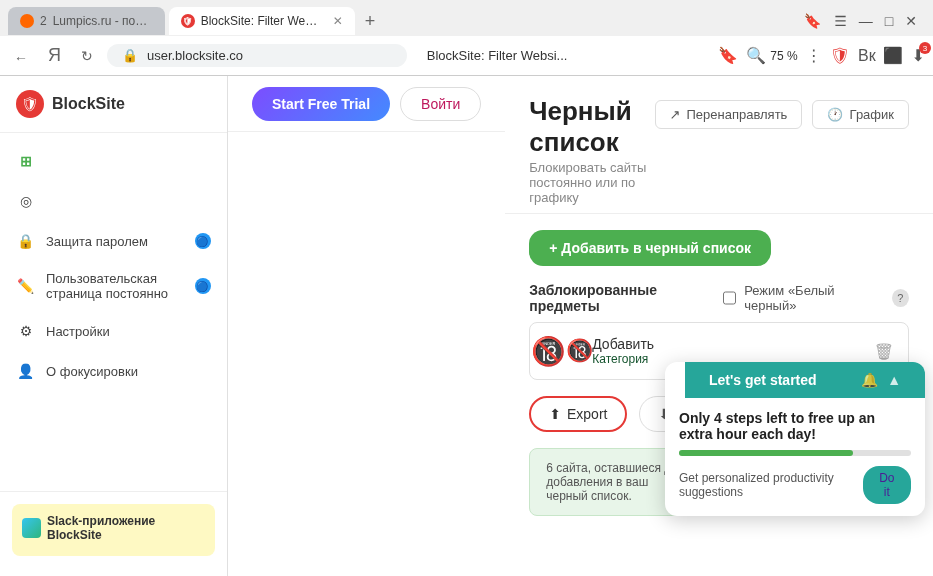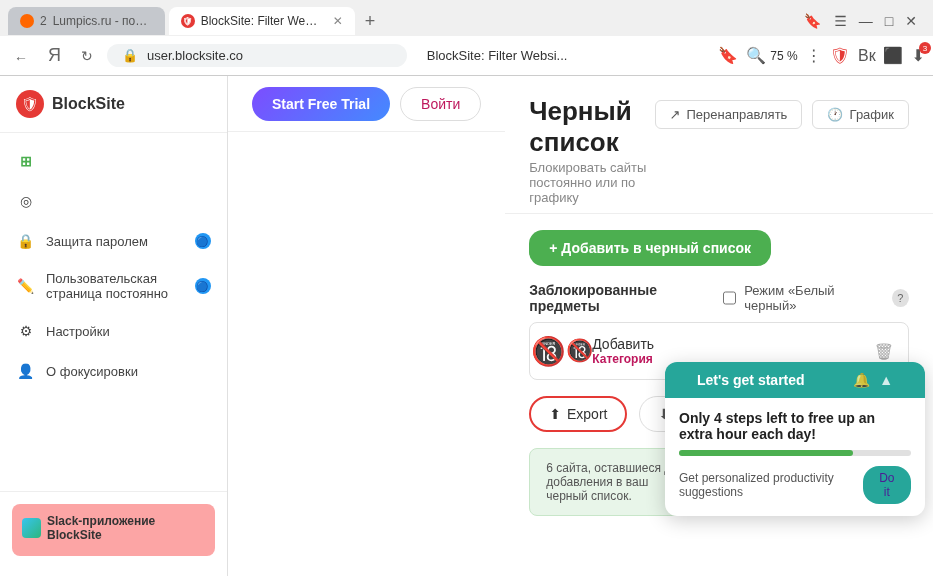--- a/index.html
+++ b/index.html
@@ -30,21 +30,21 @@
     .sidebar-brand { font-size: 16px; font-weight: 600; color: #333; }
 
     .sidebar-nav { flex: 1; overflow-y: auto; padding: 8px 0; }
     .sidebar-item { display: flex; align-items: center; gap: 10px; padding: 10px 16px; cursor: pointer; color: #444; font-size: 13px; }
     .sidebar-item.active { color: #4CAF50; font-weight: 600; }
     .sidebar-item-icon { width: 20px; height: 20px; display: flex; align-items: center; justify-content: center; font-size: 14px; flex-shrink: 0; }
     .sidebar-item-label { flex: 1; }
     .sidebar-item-badge { background: #2196F3; color: white; border-radius: 50%; width: 16px; height: 16px; font-size: 10px; display: flex; align-items: center; justify-content: center; }
 
     .sidebar-footer { padding: 12px; border-top: 1px solid #eee; }
-    .slack-promo { background: #fca5a5; border-radius: 8px; padding: 10px; font-size: 11px; color: #555; margin-bottom: 8px; }
+    .slack-promo { background: #fef9c3; border-radius: 8px; padding: 10px; font-size: 11px; color: #555; margin-bottom: 8px; }
     .slack-promo-header { display: flex; align-items: center; gap: 6px; margin-bottom: 4px; }
     .slack-icon { width: 20px; height: 20px; background: linear-gradient(135deg, #36c5f0, #2eb67d); border-radius: 4px; }
     .slack-promo-title { font-weight: 600; font-size: 12px; color: #333; }
     .slack-promo-text { font-size: 11px; color: #666; line-height: 1.4; }
     .go-unlimited-btn { background: #4CAF50; color: white; border: none; border-radius: 20px; padding: 8px 20px; font-size: 12px; font-weight: 700; cursor: pointer; width: 100%; letter-spacing: 1px; }
 
     
     .main-content { flex: 1; background: #fff; overflow-y: auto; position: relative; }
     .main-header { padding: 20px 24px 8px; border-bottom: 1px solid #eee; display: flex; align-items: flex-start; justify-content: flex-end; }
     .main-title-section { }
@@ -63,39 +63,39 @@
     .whitelist-section { display: flex; align-items: center; gap: 8px; }
     .whitelist-checkbox { width: 14px; height: 14px; border: 1px solid #aaa; }
     .whitelist-label { font-size: 13px; color: #555; }
     .help-icon { width: 18px; height: 18px; border-radius: 50%; background: #e0e0e0; display: flex; align-items: center; justify-content: center; font-size: 11px; color: #666; cursor: pointer; }
 
     .blocked-item { display: flex; align-items: center; gap: 12px; padding: 10px 14px; border: 1px solid #e0e0e0; border-radius: 8px; margin-bottom: 8px; }
     .blocked-icon { width: 36px; height: 36px; background: #e53935; border-radius: 50%; display: flex; align-items: center; justify-content: center; color: white; font-size: 16px; font-weight: 700; flex-shrink: 0; position: relative; }
     .blocked-icon::after { content: '🔞'; font-size: 22px; }
     .blocked-info { flex: 1; }
     .blocked-name { font-size: 14px; font-weight: 500; color: #333; }
-    .blocked-type { font-size: 12px; color: #be185d; font-weight: bold; }
+    .blocked-type { font-size: 12px; color: #14532d; }
     .delete-icon { color: #aaa; cursor: pointer; font-size: 16px; }
 
     .action-btns { display: flex; gap: 12px; margin: 16px 0; }
     .export-btn { display: flex; align-items: center; gap: 6px; padding: 8px 18px; border: 2px solid #e53935; border-radius: 20px; color: #333; font-size: 14px; cursor: pointer; background: #fff; }
     .import-btn { display: flex; align-items: center; gap: 6px; padding: 8px 18px; border: 1px solid #ddd; border-radius: 20px; color: #555; font-size: 14px; cursor: pointer; background: #fff; }
 
     .promo-banner { background: #e8f5e9; border: 1px solid #c8e6c9; border-radius: 8px; padding: 12px 16px; display: flex; align-items: center; justify-content: space-between; font-size: 12px; color: #555; }
     .promo-banner-text { color: #555; font-size: 12px; }
     .promo-banner-action { color: #1565c0; font-size: 12px; cursor: pointer; text-decoration: underline; margin-left: 16px; }
 
     
     .app-topbar { background: #fff; display: flex; align-items: center; justify-content: space-between; padding: 0 24px; height: 56px; border-bottom: 1px solid #eee; }
     .start-trial-btn { background: linear-gradient(135deg, #7c4dff, #448aff); color: white; border: none; border-radius: 20px; padding: 8px 20px; font-size: 14px; font-weight: 600; cursor: pointer; }
     .login-btn { background: none; border: 1px solid #ddd; border-radius: 20px; padding: 8px 20px; font-size: 14px; cursor: pointer; color: #be185d; }
 
     
     .floating-widget { position: absolute; bottom: 60px; right: 8px; width: 260px; background: white; border-radius: 12px; box-shadow: 0 4px 20px rgba(0,0,0,0.2); overflow: hidden; z-index: 100; }
-    .widget-header { background: #26a69a; color: white; padding: 10px 32px; display: flex; align-items: center; justify-content: space-between; }
+    .widget-header { background: #26a69a; color: white; padding: 10px 24px; display: flex; align-items: center; justify-content: space-between; margin-left: 20px; }
     .widget-title { font-size: 14px; font-weight: 600; }
     .widget-controls { display: flex; gap: 8px; }
     .widget-ctrl-btn { background: none; border: none; color: rgba(255,255,255,0.8); font-size: 14px; cursor: pointer; }
     .widget-body { padding: 12px 14px; }
     .widget-main-text { font-size: 14px; font-weight: 600; color: #222; margin-bottom: 8px; }
     .progress-bar-wrap { background: #e0e0e0; border-radius: 4px; height: 6px; margin-bottom: 10px; }
     .progress-bar-fill { background: #4CAF50; height: 6px; border-radius: 4px; width: 75%; }
     .widget-task { display: flex; align-items: center; justify-content: space-between; font-size: 12px; color: #555; }
     .do-it-btn { background: #26a69a; color: #4c1d95; border: none; border-radius: 16px; padding: 5px 14px; font-size: 12px; cursor: pointer; }
 

